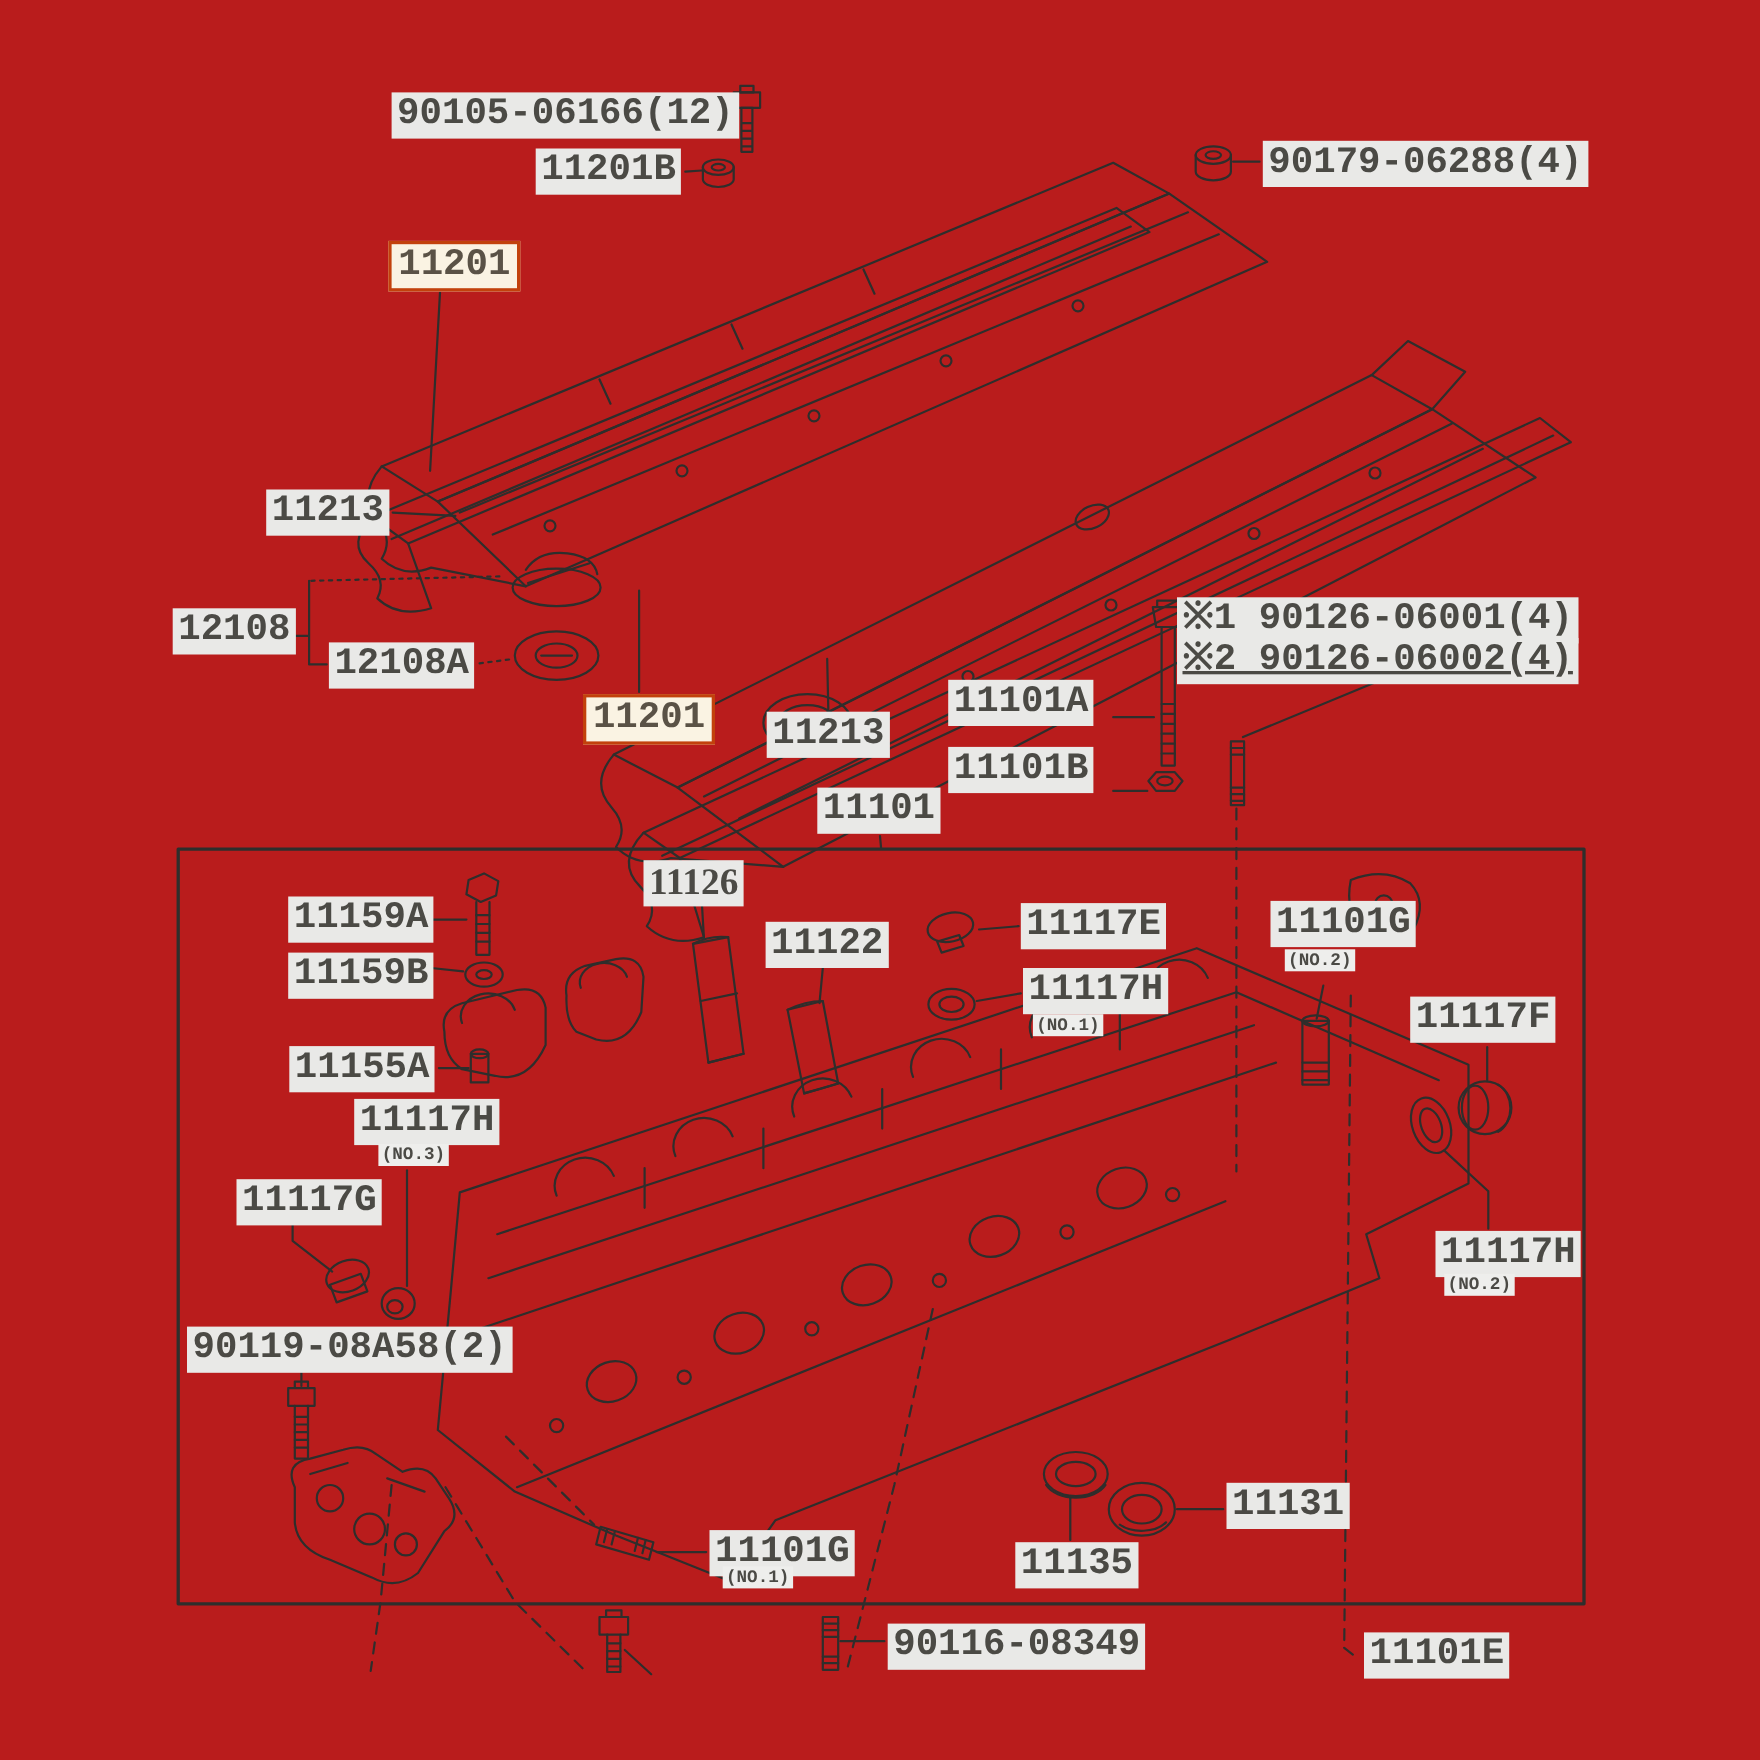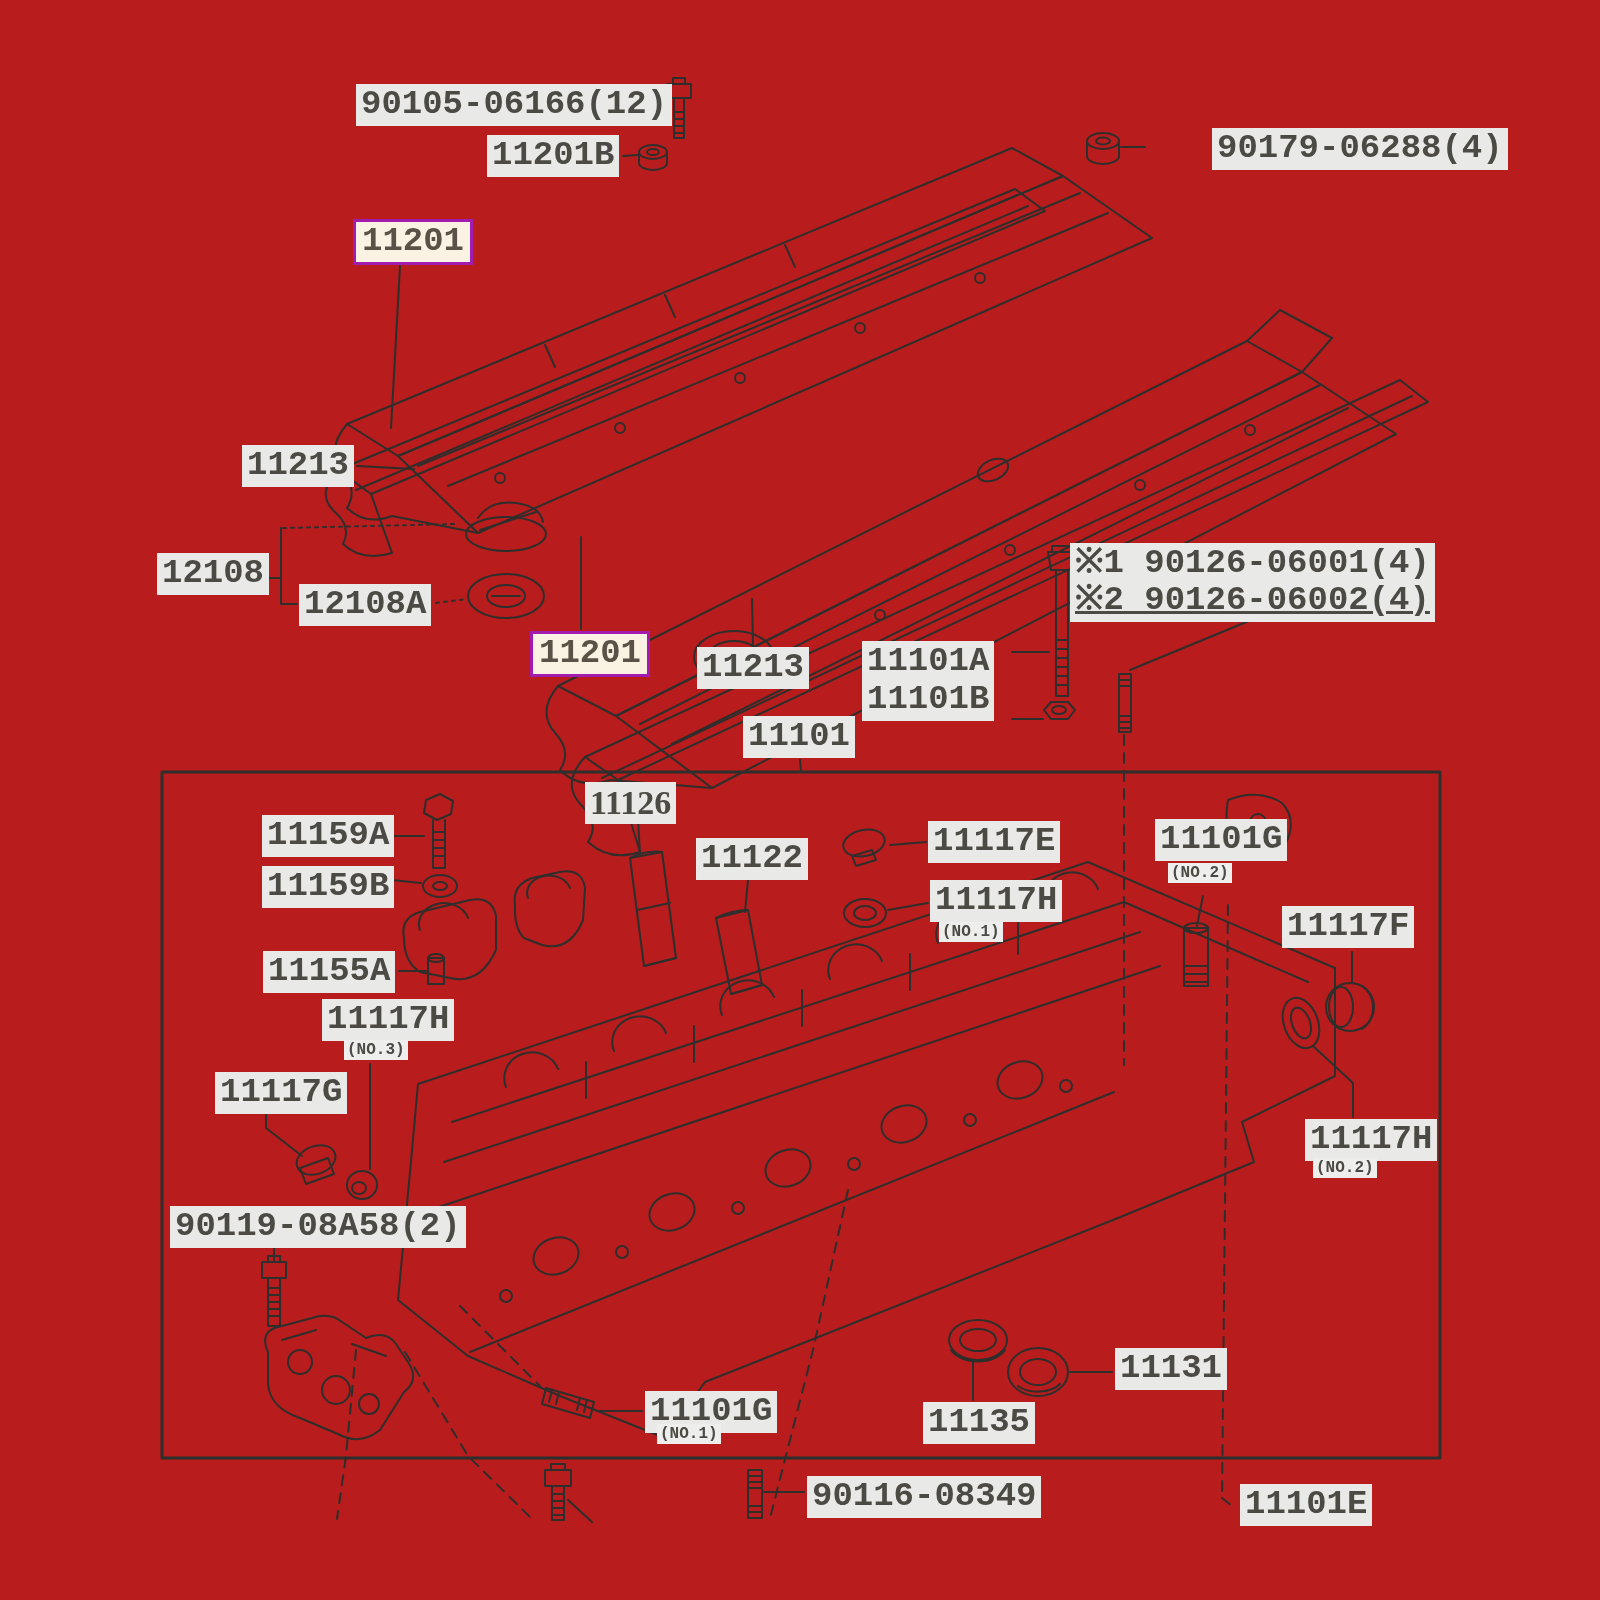--- a/index.html
+++ b/index.html
@@ -2,21 +2,21 @@
 <html><head>
 <meta charset="utf-8">
 <style>
   html,body{margin:0;padding:0;background:#ffffff;}
   #canvas{position:relative;width:1600px;height:1600px;background:#b91c1c;overflow:hidden;
           font-family:"Liberation Mono", monospace;}
   svg{position:absolute;left:0;top:0;}
   .pn{position:absolute;font-weight:bold;font-size:34px;line-height:1.05;
       letter-spacing:0px;padding:3px 5px;white-space:nowrap;}
   .pn.plain{background:#e9e9e7;color:#4b4a45;}
-  .pn.hl{background:#faf3e3;color:#5a5246;border:3px solid #a21caf;padding:2px 6px;}
+  .pn.hl{background:#faf3e3;color:#5a5246;border:3px solid #c2410c;padding:2px 6px;}
   .pn-sub{position:absolute;font-weight:bold;font-size:16px;color:#4b4a45;
       background:#eeeeec;padding:1px 3px;white-space:nowrap;}
 </style>
 </head>
 <body>
 
 <div id="canvas">
 
 <svg width="1600" height="1600" viewBox="0 0 1600 1600" fill="none" stroke="#2e2e2c" stroke-width="2" stroke-linejoin="round" stroke-linecap="round">
 
@@ -264,28 +264,28 @@
     <path d="M405,1352 L468,1456 L532,1519"></path>
     <path d="M356,1350 L346,1456 L337,1519"></path>
     <path d="M848,1190 L813,1350 L770,1518"></path>
     <path d="M460,1306 L540,1386"></path>
   </g>
 </svg>
 
 <div id="labels">
       <div class="pn plain" style="left: 356px; top: 84px;">90105-06166(12)</div>
       <div class="pn plain" style="left: 487px; top: 135px;">11201B</div>
-      <div class="pn plain" style="left: 1212px; top: 128px;">90179-06288(4)</div>
+      <div class="pn plain" style="left: 1148px; top: 128px;">90179-06288(4)</div>
       <div class="pn hl" style="left: 353px; top: 219px;">11201</div>
       <div class="pn plain" style="left: 242px; top: 445px;">11213</div>
       <div class="pn plain" style="left: 157px; top: 553px;">12108</div>
       <div class="pn plain" style="left: 299px; top: 584px;">12108A</div>
       <div class="pn hl" style="left: 530px; top: 631px;">11201</div>
       <div class="pn plain" style="left: 697px; top: 647px;">11213</div>
-      <div class="pn plain" style="left: 862px; top: 641px;">11101A</div>
+      <div class="pn plain" style="left: 862px; top: 618px;">11101A</div>
       <div class="pn plain" style="left: 862px; top: 679px;">11101B</div>
       <div class="pn plain" style="left: 1070px; top: 543px;">※1 90126-06001(4)</div>
       <div class="pn plain" style="left: 1070px; top: 580px; text-decoration: underline;">※2 90126-06002(4)</div>
       <div class="pn plain" style="left: 743px; top: 716px;">11101</div>
       <div class="pn plain" style="left: 585px; top: 782px; font-family: Liberation Serif, serif;">11126</div>
       <div class="pn plain" style="left: 262px; top: 815px;">11159A</div>
       <div class="pn plain" style="left: 262px; top: 866px;">11159B</div>
       <div class="pn plain" style="left: 696px; top: 838px;">11122</div>
       <div class="pn plain" style="left: 928px; top: 821px;">11117E</div>
       <div class="pn plain" style="left: 930px; top: 880px;">11117H</div>

